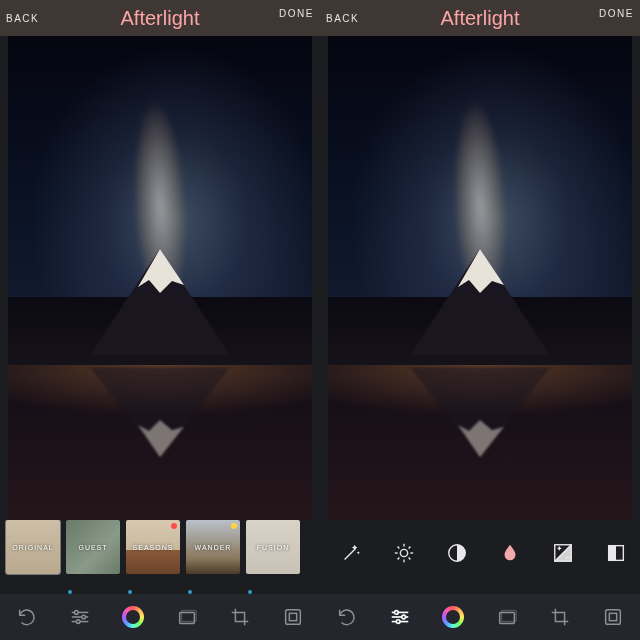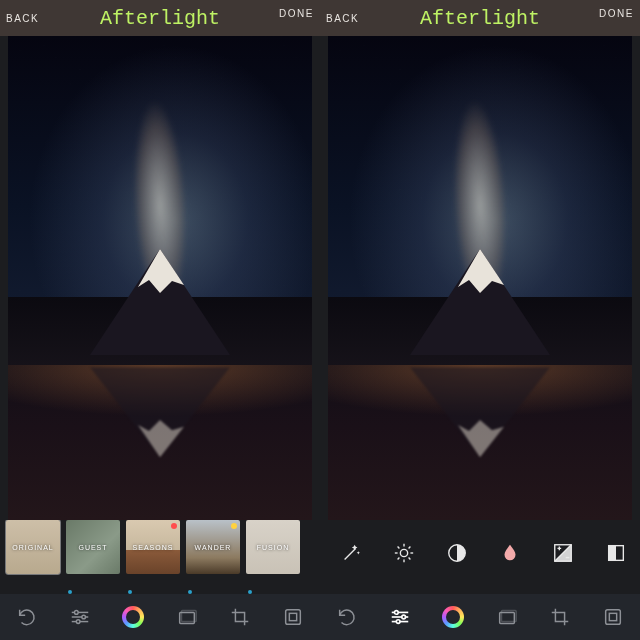--- a/index.html
+++ b/index.html
@@ -2,21 +2,21 @@
 <html><head>
 <meta charset="utf-8">
 <style>
   html,body{margin:0;padding:0;width:640px;height:640px;background:#000;font-family:-apple-system,Helvetica,Arial,sans-serif;overflow:hidden}
   .stage{display:flex;width:640px;height:640px}
   .screen{position:relative;width:320px;height:640px;background:#1c1d20;overflow:hidden}
   
   .hdr{position:absolute;top:0;left:0;right:0;height:36px;background:#3f3734;display:flex;align-items:center;justify-content:center;color:#fff;font-size:11px;letter-spacing:2px}
   .hdr .back{position:absolute;left:6px;top:0;height:36px;display:flex;align-items:center;font-size:10px;letter-spacing:1.5px;color:#e8e4e0}
   .hdr .done{position:absolute;right:6px;top:0;height:27px;display:flex;align-items:center;font-size:10px;letter-spacing:1.5px;color:#e8e4e0}
-  .brand{font-family:Liberation Mono, monospace;font-size:20px;letter-spacing:0;color:#bef264}
+  .brand{font-family:Liberation Sans, sans-serif;font-size:20px;letter-spacing:0;color:#fca5a5}
   
   .canvas{position:absolute;top:36px;left:8px;right:8px;bottom:120px;overflow:hidden;background:#000}
   .sky{position:absolute;inset:0;background:
      radial-gradient(ellipse 140% 55% at 50% 92%, #f6a24a 0%, #e07a2e 14%, #5a3c44 26%, rgba(0,0,0,0) 40%),
      radial-gradient(ellipse 80% 60% at 55% 38%, rgba(160,190,210,0.35) 0%, rgba(90,110,150,0.22) 30%, rgba(0,0,0,0) 60%),
      linear-gradient(#050510 0%, #0a1224 35%, #111a2e 55%, #1a1b2a 70%);
   }
   .milky{position:absolute;left:50%;top:6%;width:70px;height:58%;transform:translateX(-50%) rotate(-3deg);
      background:radial-gradient(closest-side,rgba(230,225,210,0.55),rgba(180,150,120,0.25) 55%,rgba(0,0,0,0) 75%);
      filter:blur(2px);border-radius:50%/60%}

